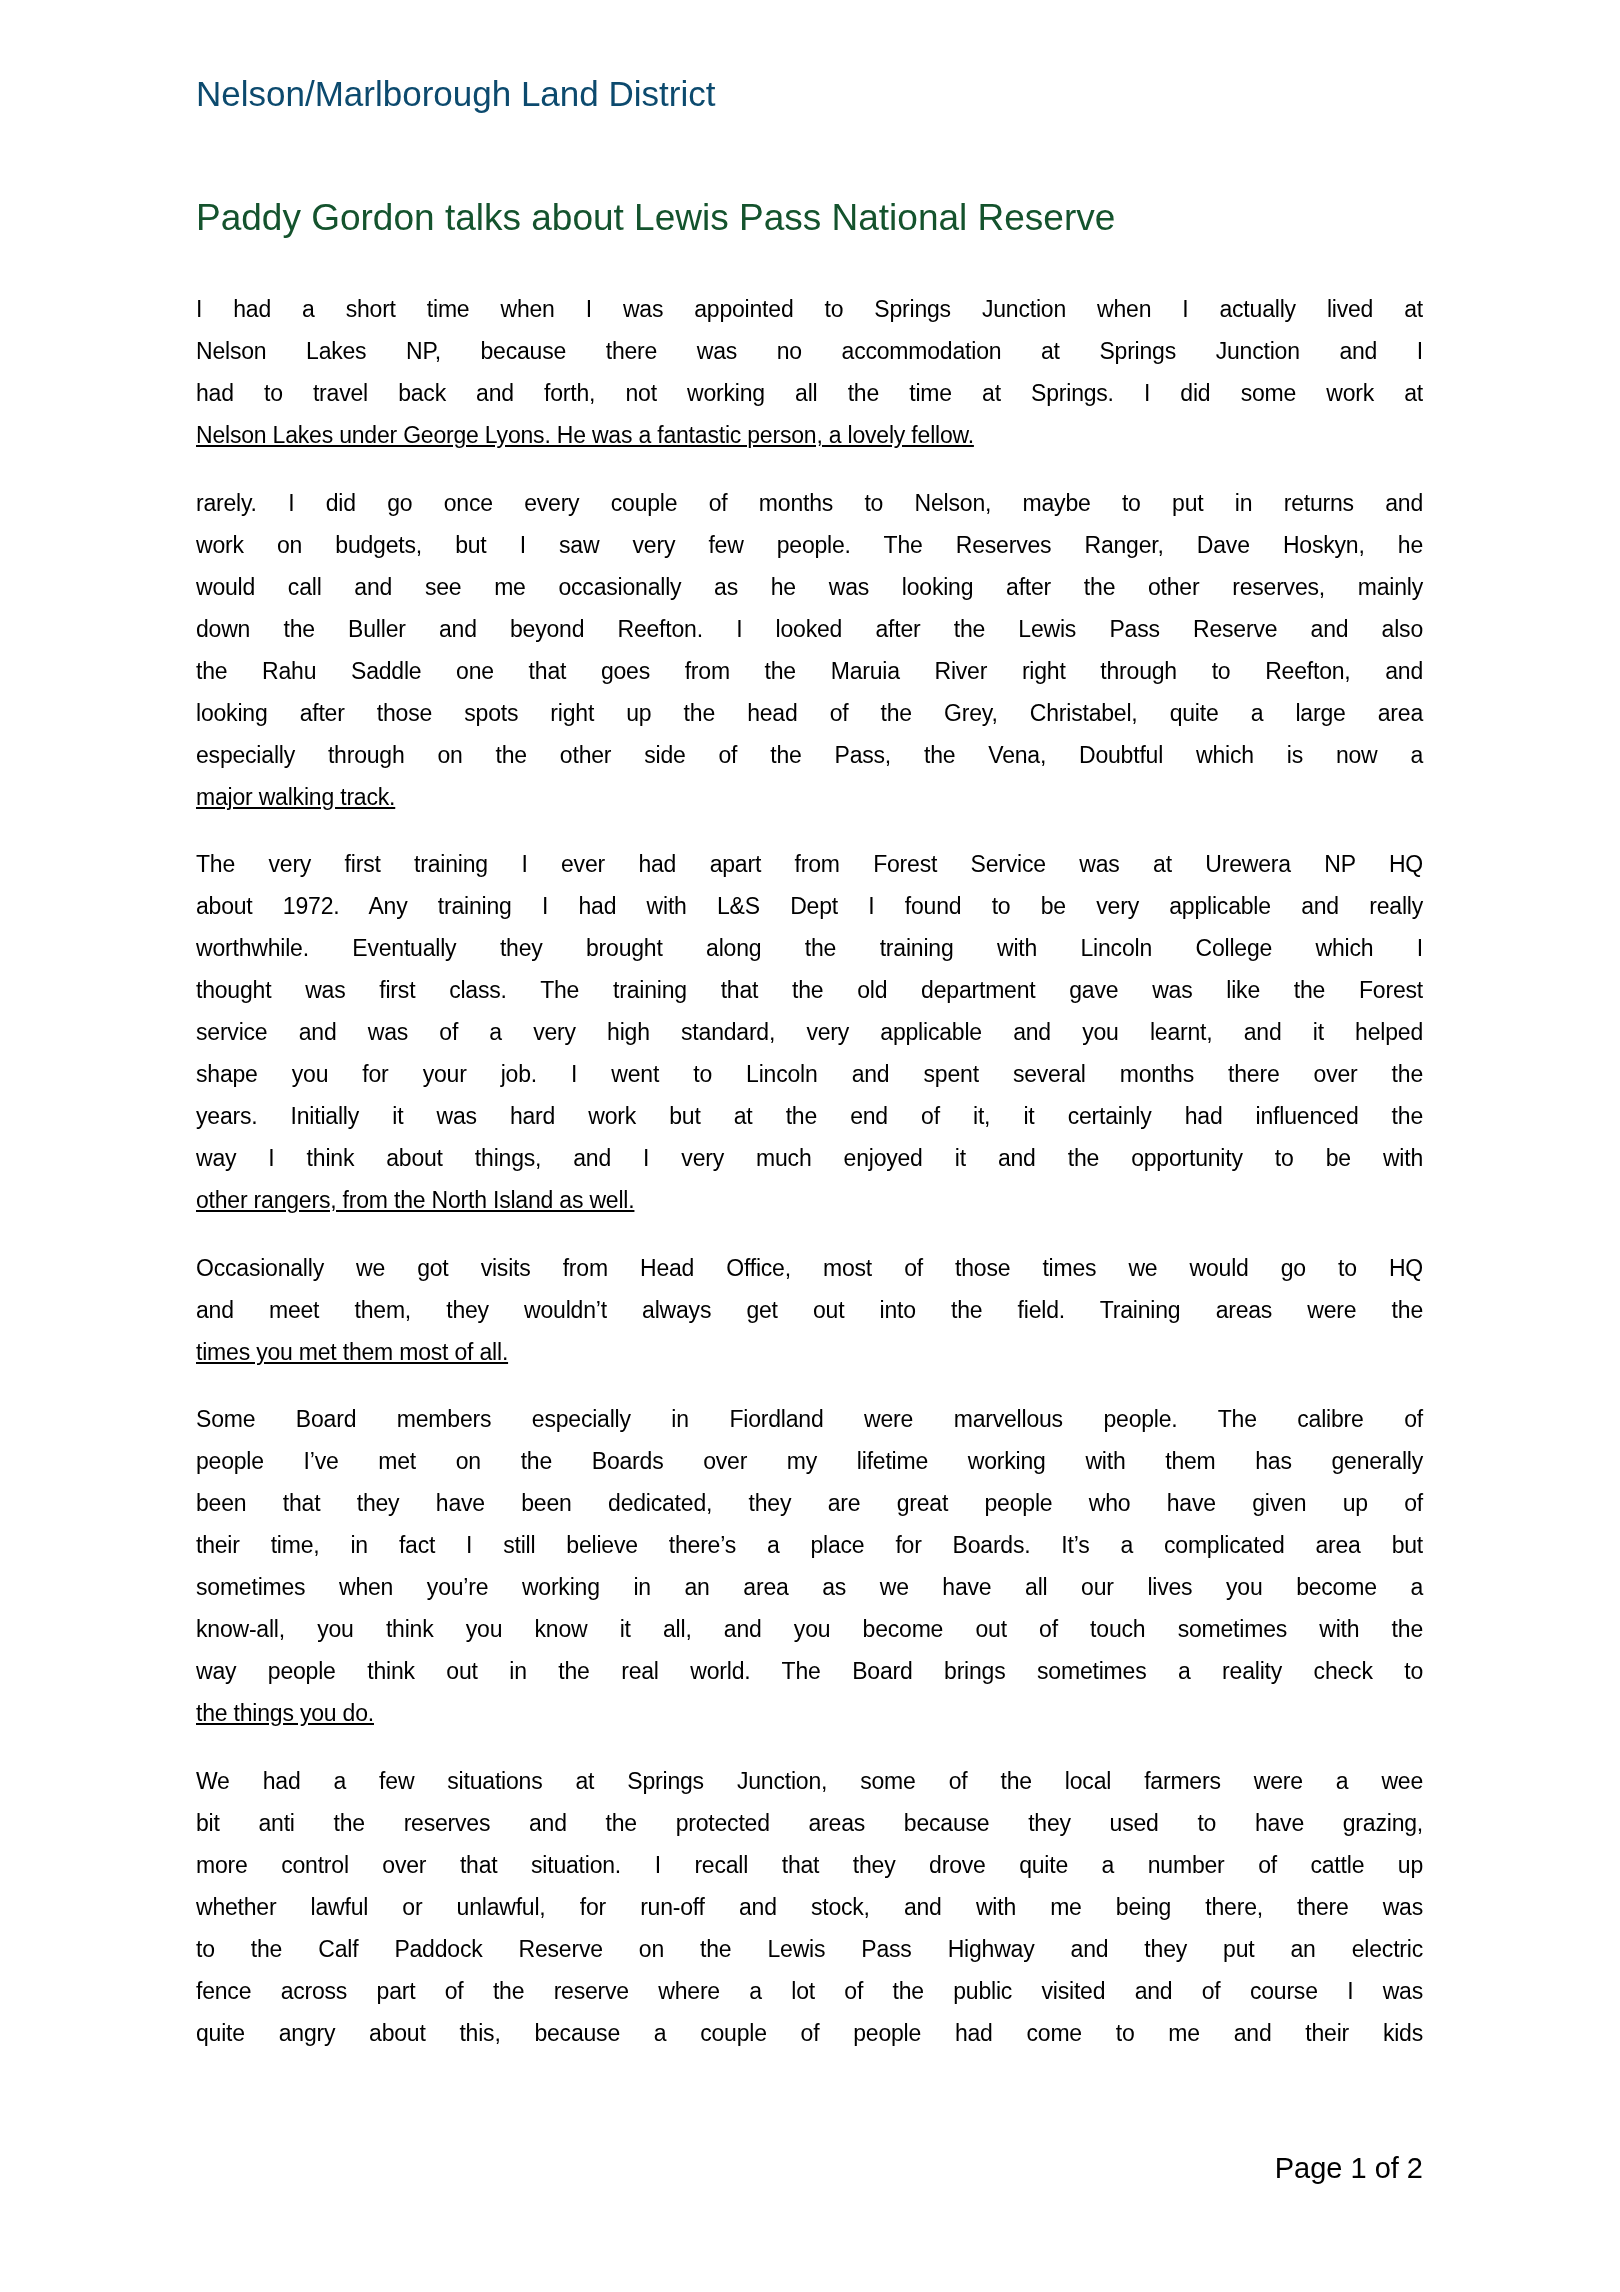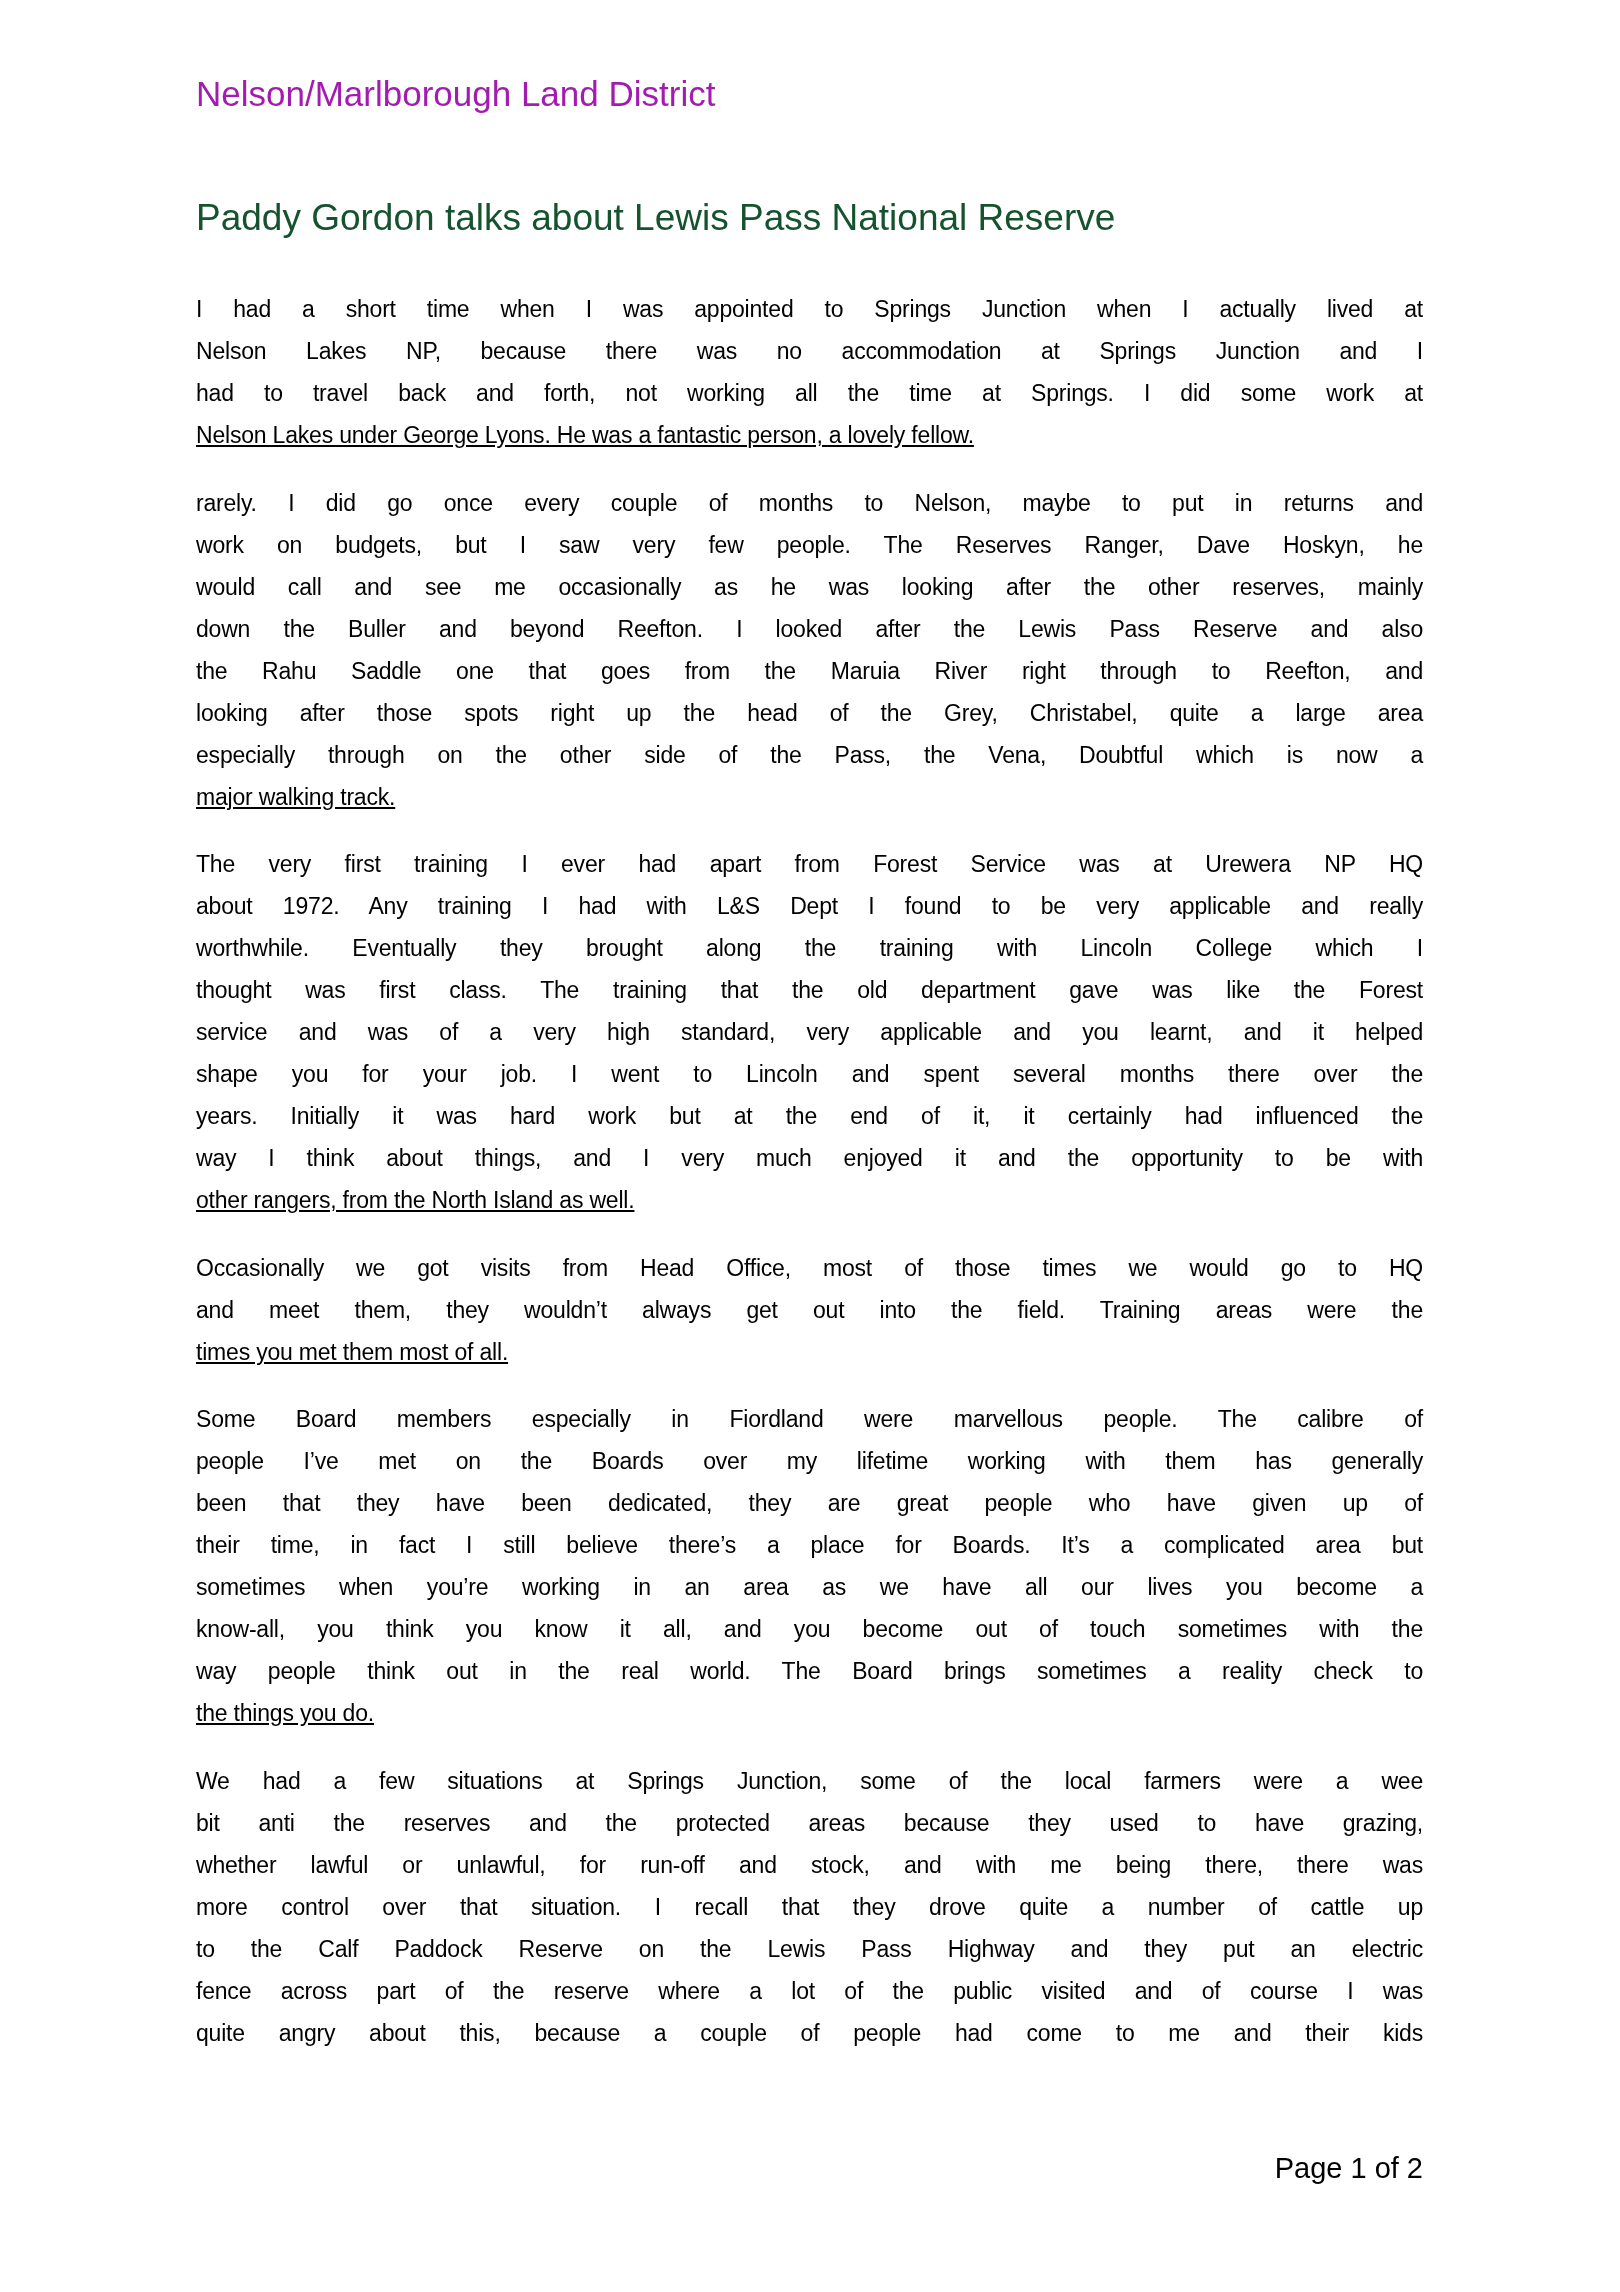--- a/index.html
+++ b/index.html
@@ -12,21 +12,21 @@
     color: #000000;
     overflow: hidden;
   }
   .doc-header {
     position: absolute;
     top: 73px;
     left: 196px;
     width: 1227px;
     font-size: 35px;
     line-height: 1.2;
-    color: #a21caf;
+    color: #0c4a6e;
   }
   .doc-title {
     position: absolute;
     top: 196px;
     left: 196px;
     width: 1227px;
     font-size: 37px;
     line-height: 1.2;
     color: #1b79c4;
   }
@@ -106,22 +106,22 @@
         <div class="line">been that they have been dedicated, they are great people who have given up of</div>
         <div class="line">their time, in fact I still believe there’s a place for Boards. It’s a complicated area but</div>
         <div class="line">sometimes when you’re working in an area as we have all our lives you become a</div>
         <div class="line">know-all, you think you know it all, and you become out of touch sometimes with the</div>
         <div class="line">way people think out in the real world. The Board brings sometimes a reality check to</div>
         <div class="line last">the things you do.</div>
       </div>
       <div class="paragraph">
         <div class="line">We had a few situations at Springs Junction, some of the local farmers were a wee</div>
         <div class="line">bit anti the reserves and the protected areas because they used to have grazing,</div>
+        <div class="line">more control over that situation. I recall that they drove quite a number of cattle up</div>
         <div class="line">whether lawful or unlawful, for run-off and stock, and with me being there, there was</div>
-        <div class="line">more control over that situation. I recall that they drove quite a number of cattle up</div>
         <div class="line">to the Calf Paddock Reserve on the Lewis Pass Highway and they put an electric</div>
         <div class="line">fence across part of the reserve where a lot of the public visited and of course I was</div>
         <div class="line">quite angry about this, because a couple of people had come to me and their kids</div>
       </div>
     </div>
 
   <div class="doc-footer">Page 1 of 2</div>
 </div>
 
 

